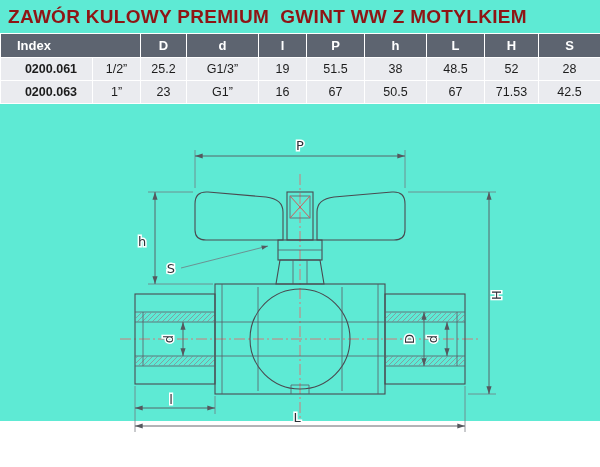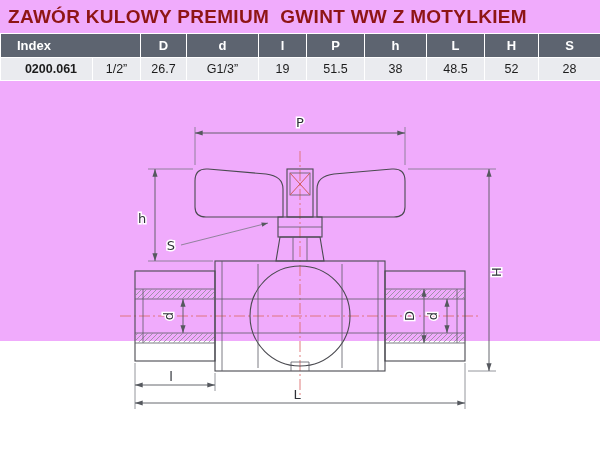--- a/index.html
+++ b/index.html
@@ -2,21 +2,21 @@
 <html><head>
 <meta charset="utf-8">
 <style>
   * { margin:0; padding:0; box-sizing:border-box; }
   html,body { background:#fff; }
   body {
     width:600px; height:467px; overflow:hidden;
     font-family:"Liberation Sans", sans-serif;
     color:#1c1c1c;
   }
-  .page { width:600px; height:341px; background:#f0abfc; }
+  .page { width:600px; height:421px; background:#5eead4; }
 
   .title {
     color:#8e1515;
     font-weight:bold;
     font-size:19px;
     letter-spacing:0.3px;
     padding:6px 8px 5px 8px;
     white-space:pre;
   }
 
@@ -94,28 +94,40 @@
         <th>h</th>
         <th>L</th>
         <th>H</th>
         <th>S</th>
       </tr>
     </thead>
     <tbody>
       <tr class="light">
         <td class="idx">0200.061</td>
         <td class="size">1/2”</td>
-        <td>26.7</td>
+        <td>25.2</td>
         <td>G1/3”</td>
         <td>19</td>
         <td>51.5</td>
         <td>38</td>
         <td>48.5</td>
         <td>52</td>
         <td>28</td>
+      </tr>
+      <tr class="light">
+        <td class="idx">0200.063</td>
+        <td class="size">1”</td>
+        <td>23</td>
+        <td>G1”</td>
+        <td>16</td>
+        <td>67</td>
+        <td>50.5</td>
+        <td>67</td>
+        <td>71.53</td>
+        <td>42.5</td>
       </tr>
     </tbody>
   </table>
 
   <div class="drawing-wrap">
     <svg viewBox="0 0 600 302" width="600" height="302">
       <defs>
         <pattern id="hatch45" width="5" height="5" patternUnits="userSpaceOnUse">
           <path d="M0 5 L5 0" stroke="#8d8d95" stroke-width="0.8"></path>
         </pattern>

